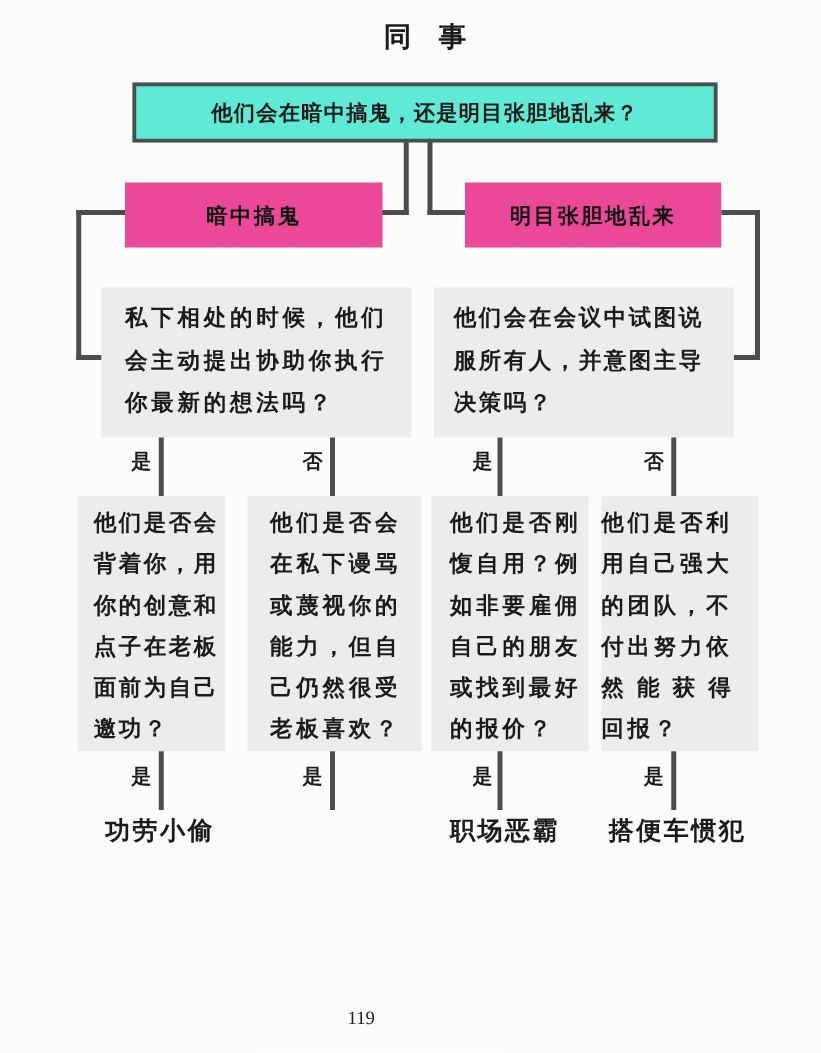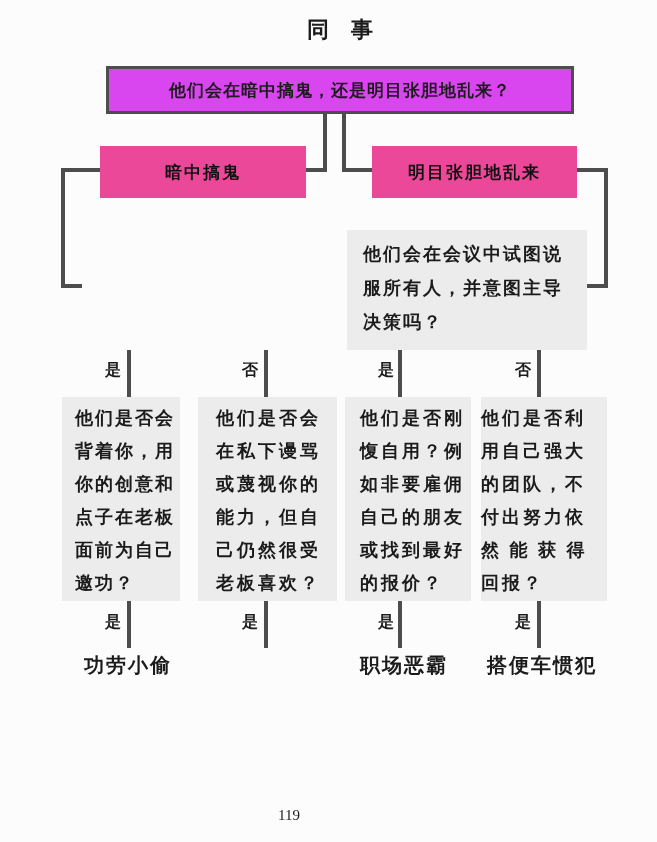--- a/index.html
+++ b/index.html
@@ -8,21 +8,21 @@
     background:#fcfcfc;overflow:hidden;
     font-family:"Liberation Serif","DejaVu Serif",serif;
     color:#1b1b1b;
   }
   .title{
     position:absolute;left:106px;top:14px;width:468px;height:32px;
     text-align:center;font-size:22px;font-weight:bold;line-height:32px;
   }
   .root-box{
     position:absolute;left:106px;top:66px;width:468px;height:48px;
-    box-sizing:border-box;border:3px solid #4d4d4d;background:#d946ef;
+    box-sizing:border-box;border:3px solid #4d4d4d;background:#5eead4;
     display:flex;align-items:center;justify-content:center;
     font-size:17px;font-weight:bold;letter-spacing:1px;
   }
   .line{position:absolute;background:#4d4d4d;}
   .branch-box{
     position:absolute;top:146px;height:52px;background:#ec4899;
     display:flex;align-items:center;justify-content:center;
     font-size:17px;font-weight:bold;letter-spacing:2px;color:#111;
   }
   .panel{
@@ -67,20 +67,23 @@
   <div class="line" style="left:604px;top:168px;width:4px;height:120px"></div>
   <div class="line" style="left:587px;top:284px;width:21px;height:4px"></div>
 
   <div class="branch-box" style="left:100px;width:206px">
     <span>暗中搞鬼</span>
   </div>
   <div class="branch-box" style="left:372px;width:205px">
     <span>明目张胆地乱来</span>
   </div>
 
+  <div class="panel q-panel" style="left:81px;width:248px;padding:7px 16px 0 19px;letter-spacing:3px">私下相处的时候，他们
+会主动提出协助你执行
+你最新的想法吗？</div>
   <div class="panel q-panel" style="left:347px;width:240px;padding:7px 12px 0 16px;letter-spacing:2px">他们会在会议中试图说
 服所有人，并意图主导
 决策吗？</div>
 
   <div class="ans" style="left:93px;top:360px">是</div>
   <div class="line" style="left:127px;top:350px;width:4px;height:47px"></div>
   <div class="ans" style="left:230px;top:360px">否</div>
   <div class="line" style="left:264px;top:350px;width:4px;height:47px"></div>
   <div class="ans" style="left:366px;top:360px">是</div>
   <div class="line" style="left:398px;top:350px;width:4px;height:47px"></div>

